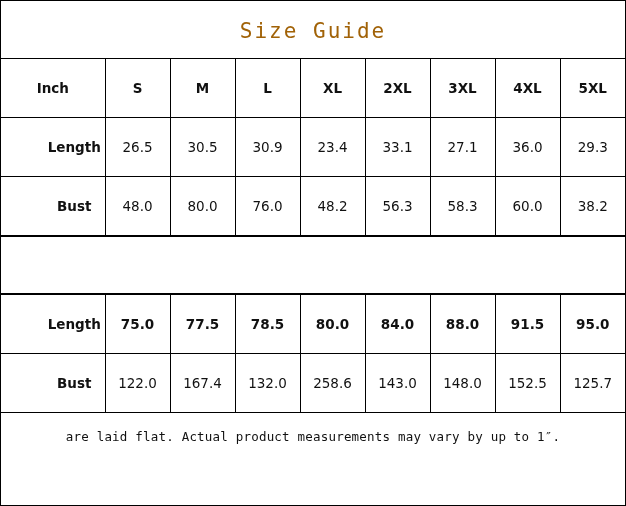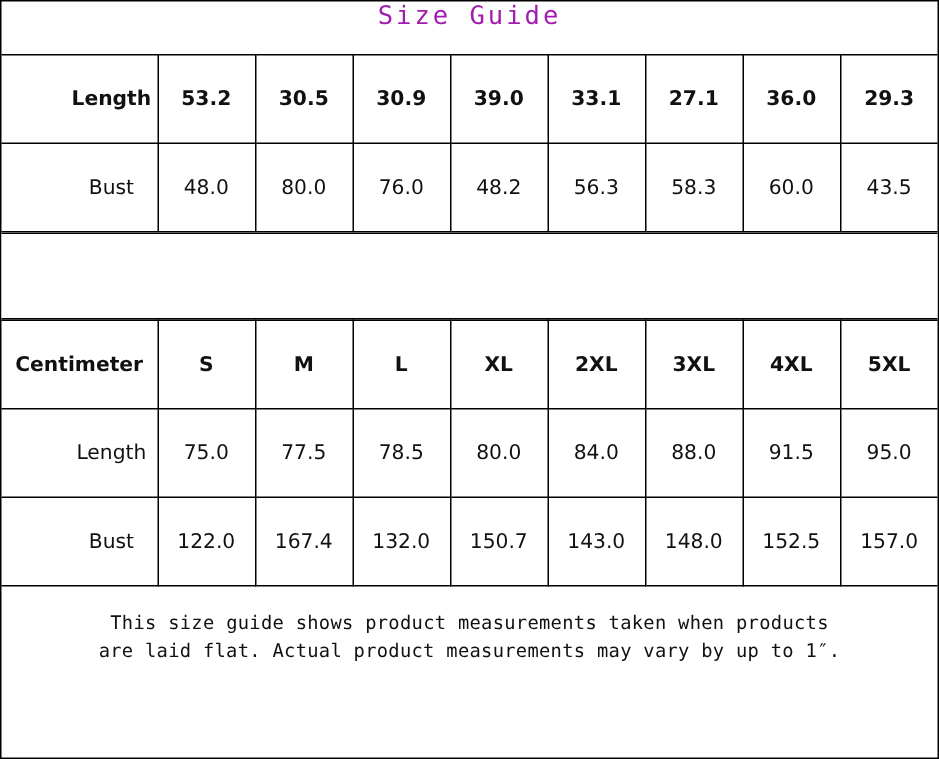--- a/index.html
+++ b/index.html
@@ -18,23 +18,24 @@
     position: relative;
     width: 626px;
     height: 506px;
     box-sizing: border-box;
     border: 1px solid #000000;
     background: #ffffff;
   }
   .title {
     text-align: center;
     font-family: "DejaVu Sans Mono", monospace;
-    font-size: 17px;
+    font-size: 21px;
     letter-spacing: 2px;
-    color: #a21caf;
+    color: #a16207;
+    padding-top: 18px;
     padding-bottom: 15px;
   }
   table.size-table {
     width: 100%;
     border-collapse: collapse;
     table-layout: fixed;
   }
   table.size-table td {
     border-top: 1px solid #000000;
     border-bottom: 1px solid #000000;
@@ -50,21 +51,21 @@
   table.size-table td:first-child {
     border-left: none;
   }
   table.size-table td:last-child {
     border-right: none;
   }
   table.size-table tr:first-child td {
     font-weight: bold;
   }
   table.size-table td.rowhead {
-    font-weight: normal;
+    font-weight: bold;
     padding-left: 44px;
   }
   .col-label { width: 104px; }
   .col-size  { width: 65px; }
   .gap {
     height: 56px;
     border-top: 1px solid #000000;
     border-bottom: 1px solid #000000;
     background: #ffffff;
   }
@@ -92,93 +93,92 @@
         <col class="col-size">
         <col class="col-size">
         <col class="col-size">
         <col class="col-size">
         <col class="col-size">
         <col class="col-size">
         <col class="col-size">
     </colgroup>
     <tbody>
       <tr>
+        <td>Inch</td>
+        <td>S</td>
+        <td>M</td>
+        <td>L</td>
+        <td>XL</td>
+        <td>2XL</td>
+        <td>3XL</td>
+        <td>4XL</td>
+        <td>5XL</td>
+      </tr>
+      <tr>
         <td class="rowhead">Length</td>
-        <td>53.2</td>
+        <td>26.5</td>
         <td>30.5</td>
         <td>30.9</td>
-        <td>39.0</td>
+        <td>23.4</td>
         <td>33.1</td>
         <td>27.1</td>
         <td>36.0</td>
         <td>29.3</td>
       </tr>
       <tr>
         <td class="rowhead">Bust</td>
         <td>48.0</td>
         <td>80.0</td>
         <td>76.0</td>
         <td>48.2</td>
         <td>56.3</td>
         <td>58.3</td>
         <td>60.0</td>
-        <td>43.5</td>
+        <td>38.2</td>
       </tr>
     </tbody>
   </table>
 
   <div class="gap"></div>
 
   <table class="size-table">
     <colgroup>
       <col class="col-label">
         <col class="col-size">
         <col class="col-size">
         <col class="col-size">
         <col class="col-size">
         <col class="col-size">
         <col class="col-size">
         <col class="col-size">
         <col class="col-size">
     </colgroup>
     <tbody>
       <tr>
-        <td>Centimeter</td>
-        <td>S</td>
-        <td>M</td>
-        <td>L</td>
-        <td>XL</td>
-        <td>2XL</td>
-        <td>3XL</td>
-        <td>4XL</td>
-        <td>5XL</td>
-      </tr>
-      <tr>
         <td class="rowhead">Length</td>
         <td>75.0</td>
         <td>77.5</td>
         <td>78.5</td>
         <td>80.0</td>
         <td>84.0</td>
         <td>88.0</td>
         <td>91.5</td>
         <td>95.0</td>
       </tr>
       <tr>
         <td class="rowhead">Bust</td>
         <td>122.0</td>
         <td>167.4</td>
         <td>132.0</td>
-        <td>150.7</td>
+        <td>258.6</td>
         <td>143.0</td>
         <td>148.0</td>
         <td>152.5</td>
-        <td>157.0</td>
+        <td>125.7</td>
       </tr>
     </tbody>
   </table>
 
   <div class="note">
-    <div>This size guide shows product measurements taken when products</div>
     <div>are laid flat. Actual product measurements may vary by up to 1″.</div>
   </div>
 
 </div>
 
 </body></html>

